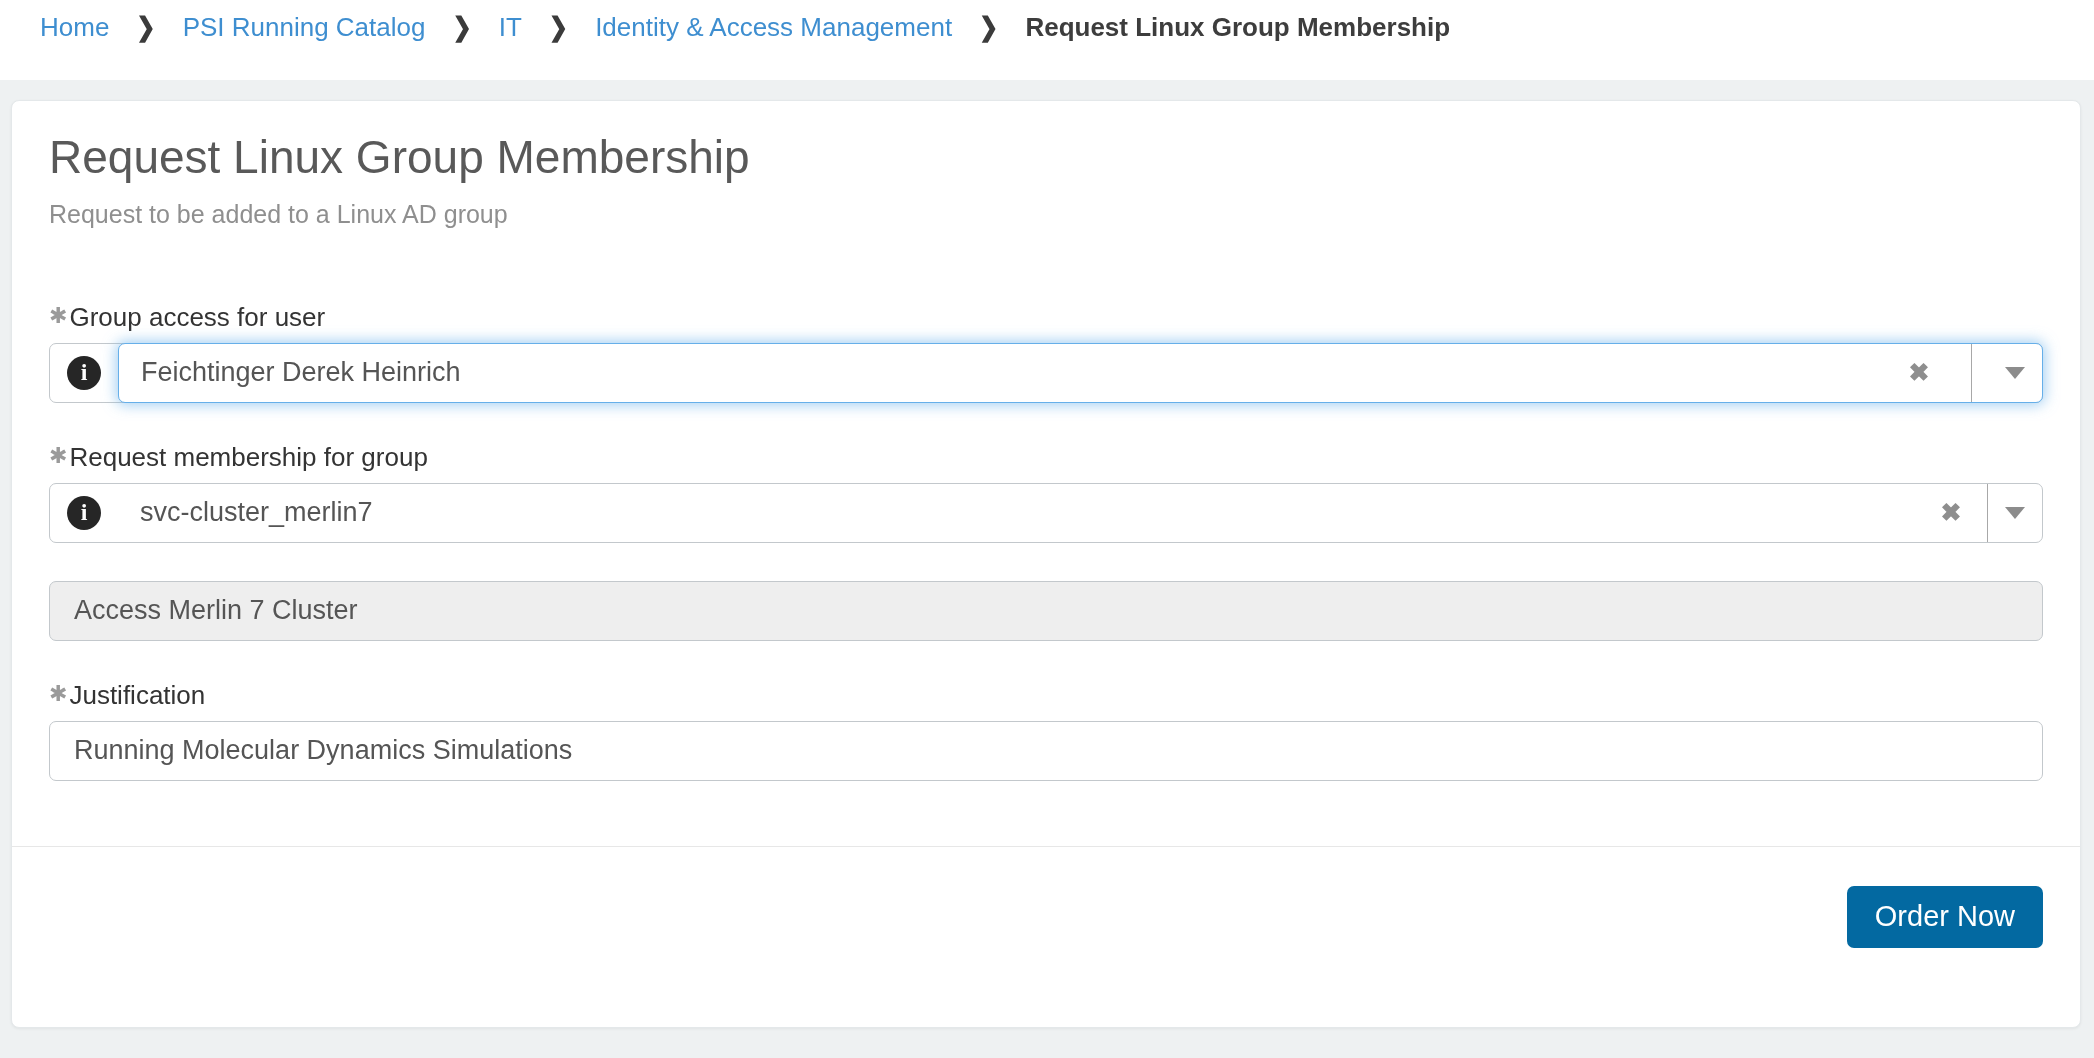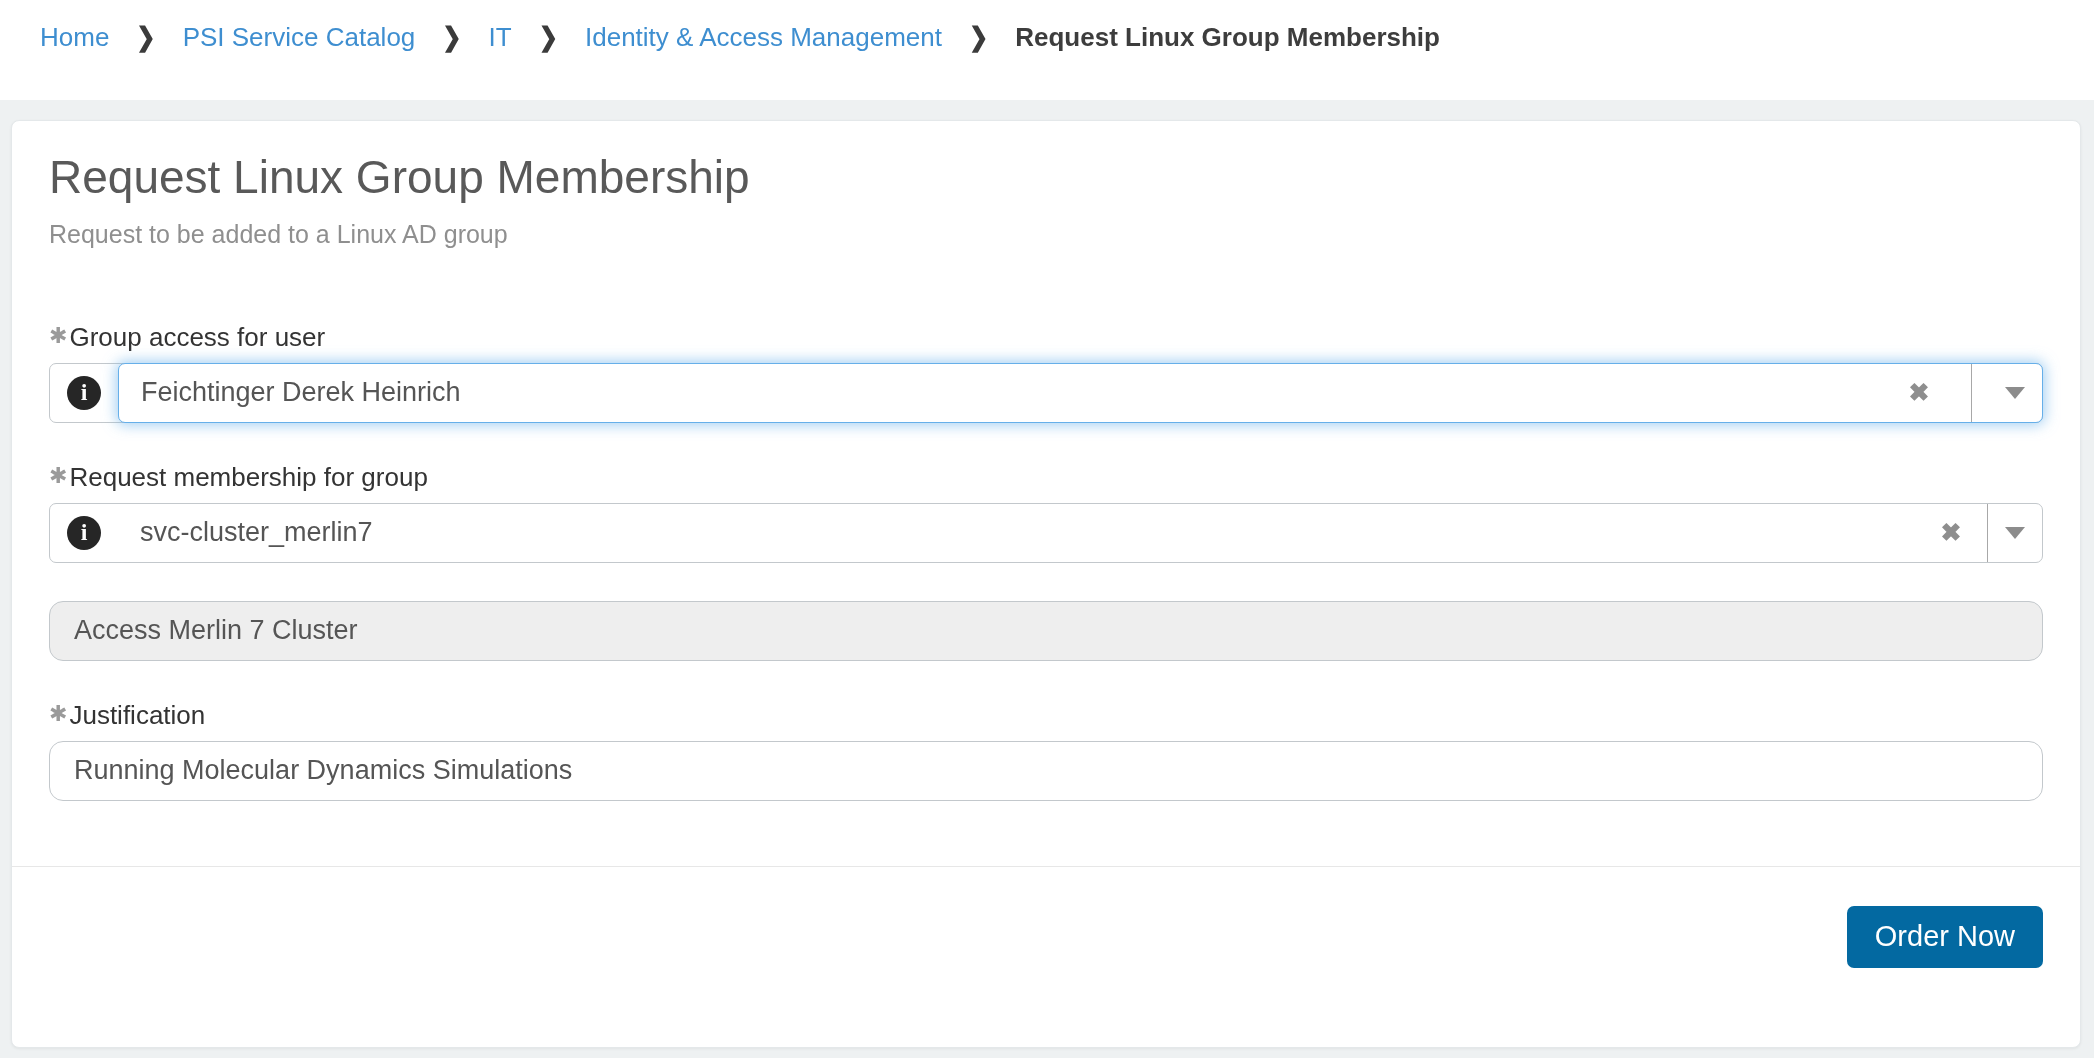--- a/index.html
+++ b/index.html
@@ -7,21 +7,21 @@
   body {
     width: 2094px;
     height: 1058px;
     background: #eef1f2;
     font-family: "Liberation Sans", sans-serif;
     overflow: hidden;
   }
 
   
   .topbar {
-    height: 100px;
+    height: 80px;
     background: #ffffff;
     display: flex;
     align-items: center;
     padding: 0 40px 26px 40px;
     gap: 27px;
     font-size: 26px;
     white-space: nowrap;
   }
   .crumb-link {
     color: #3e8ed0;
@@ -162,21 +162,21 @@
     border-left: 10px solid transparent;
     border-right: 10px solid transparent;
     border-top: 12px solid #8c8c8c;
   }
 
   
   .text-input {
     width: 100%;
     height: 60px;
     border: 1px solid #c3c8cc;
-    border-radius: 14px;
+    border-radius: 7px;
     font-size: 27px;
     color: #555555;
     padding: 0 24px;
     font-family: inherit;
     background: #ffffff;
     outline: none;
   }
   .text-input.readonly { background: #eeeeee; }
 
   
@@ -201,21 +201,21 @@
     font-family: inherit;
     cursor: pointer;
   }
 </style>
 </head>
 <body>
 
 <div class="topbar">
   <a class="crumb-link">Home</a>
   <span class="crumb-sep">❯</span>
-  <a class="crumb-link">PSI Service Catalog</a>
+  <a class="crumb-link">PSI Running Catalog</a>
   <span class="crumb-sep">❯</span>
   <a class="crumb-link">IT</a>
   <span class="crumb-sep">❯</span>
   <a class="crumb-link">Identity &amp; Access Management</a>
   <span class="crumb-sep">❯</span>
   <span class="crumb-current">Request Linux Group Membership</span>
 </div>
 
 <div class="card">
   <h1 class="page-title">Request Linux Group Membership</h1>

